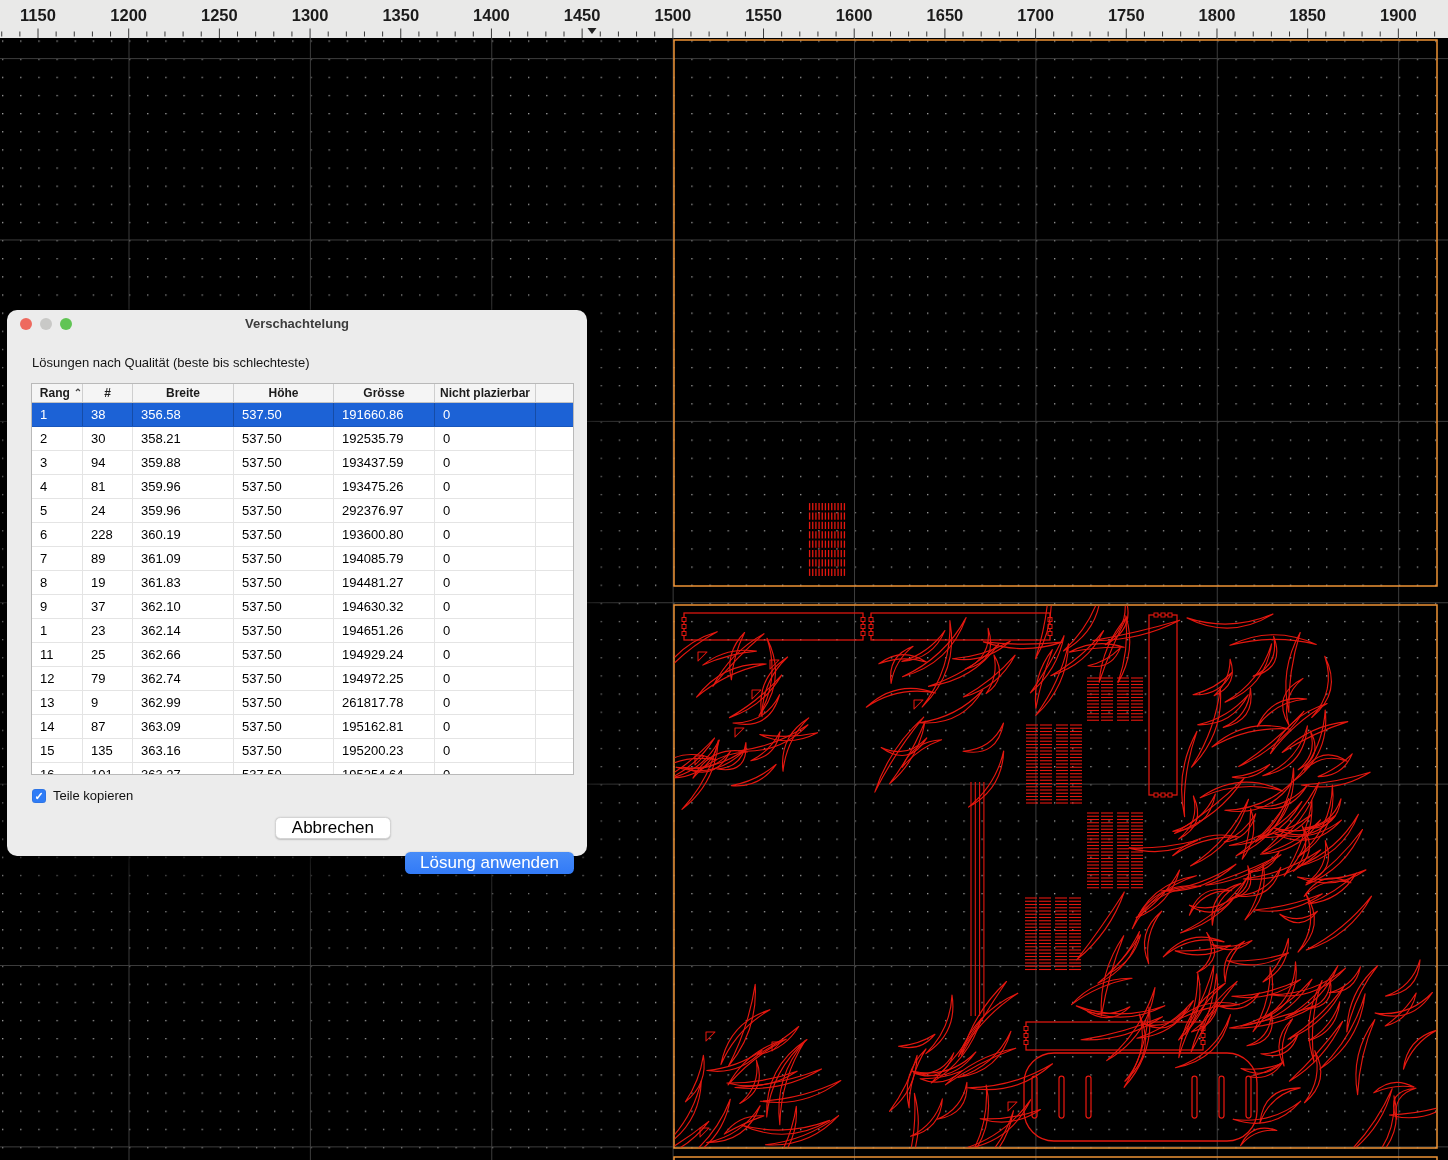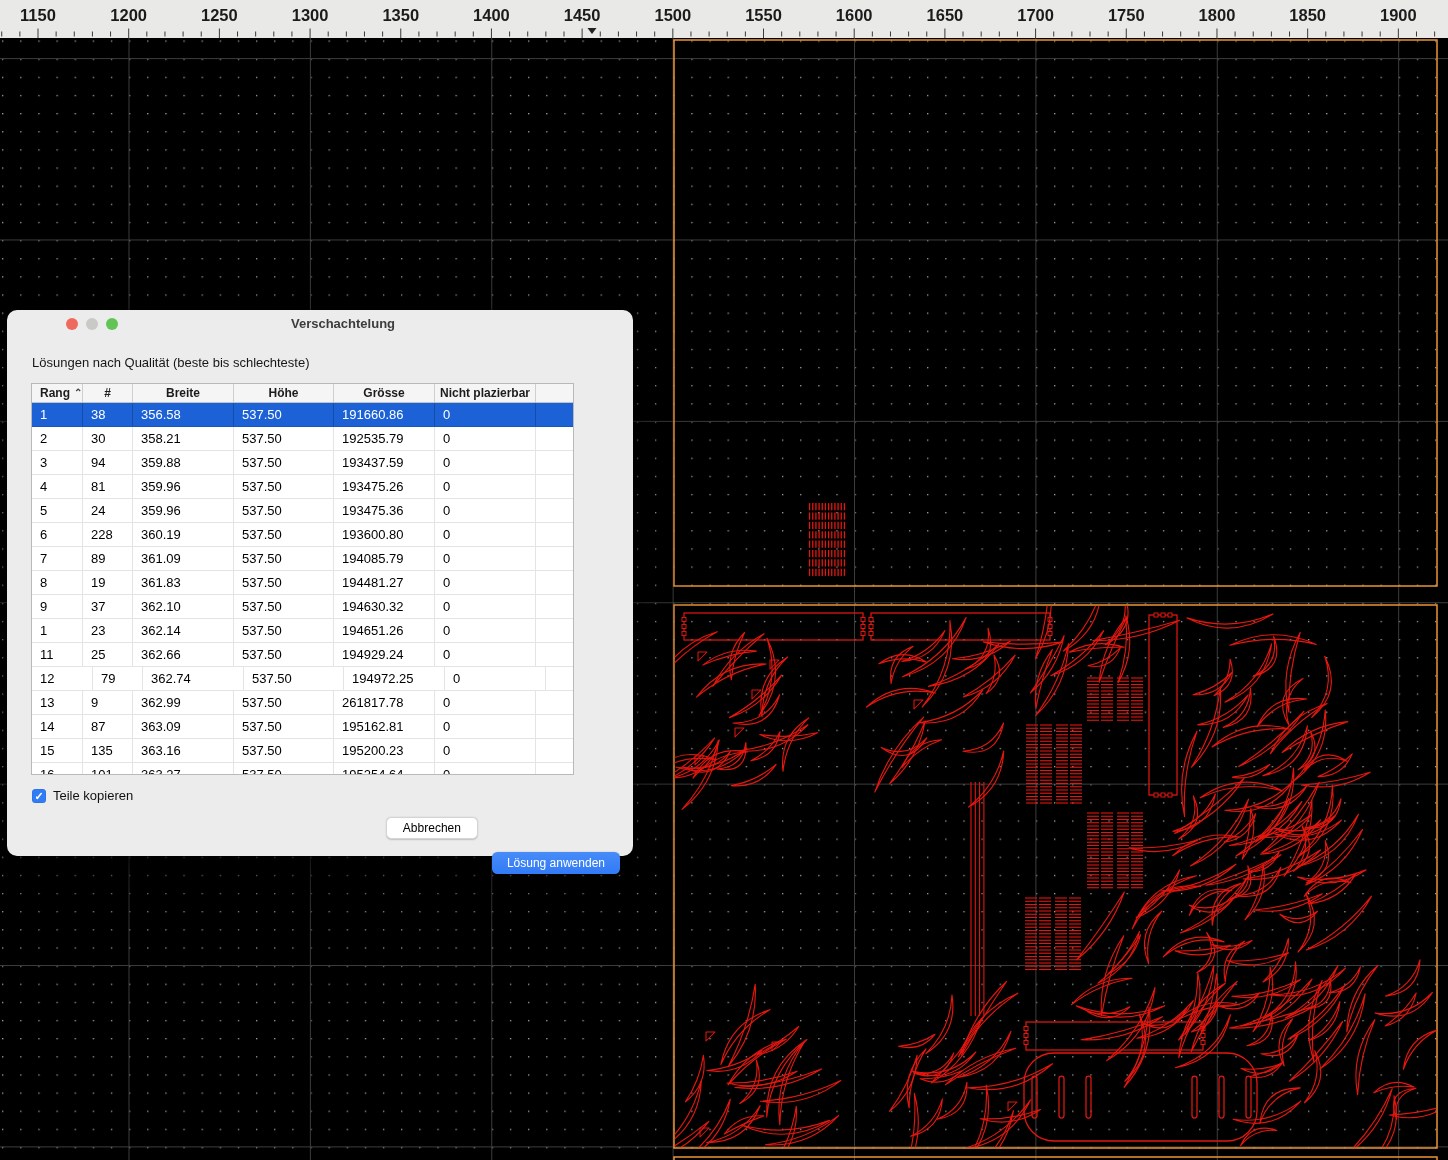--- a/index.html
+++ b/index.html
@@ -9,21 +9,21 @@
     -webkit-font-smoothing:antialiased;
   }
   #canvas-holder{position:absolute;left:0;top:0;width:1216px;height:1160px;}
   #canvas-holder svg{display:block;}
 
   
   .dialog{
     position:absolute;left:7px;top:310px;width:580px;height:546px;
     background:#ececec;border-radius:10px;
     box-shadow:0 30px 70px rgba(0,0,0,.62),0 4px 18px rgba(0,0,0,.4),0 0 0 1px rgba(0,0,0,.14);
-    z-index:10;font-size:13px;color:#111;padding-left:46px;
+    z-index:10;font-size:13px;color:#111;
   }
   .titlebar{position:relative;height:27px;display:flex;align-items:center;}
   .tl{width:12px;height:12px;border-radius:50%;flex:0 0 auto;}
   .tl.b1{margin-left:13px;}
   .tl.b2,.tl.b3{margin-left:8px;}
   .titlebar .title{
     position:absolute;left:0;right:0;text-align:center;
     font-weight:bold;font-size:13px;color:#3c3c3c;pointer-events:none;
   }
   .subtitle{position:absolute;left:25px;top:45px;color:#161616;}
@@ -49,21 +49,21 @@
   .tr.selected .td{color:#fff;border-right-color:rgba(0,0,0,.22);}
   .tr.selected{border-bottom-color:rgba(0,0,0,.12);}
   .check-row{position:absolute;left:25px;top:478px;display:flex;align-items:center;}
   .checkbox{
     width:14px;height:14px;border-radius:3.5px;margin-right:7px;
     color:#fff;font-size:11px;line-height:14px;text-align:center;font-weight:bold;
     box-shadow:inset 0 0 0 .5px rgba(0,0,0,.12);
   }
   .buttons{position:absolute;right:13px;top:507px;display:flex;gap:14px;}
   .btn{
-    height:22px;border-radius:5.5px;font-size:12px;font-family:inherit;
+    height:22px;border-radius:5.5px;font-size:17px;font-family:inherit;
     display:flex;align-items:center;cursor:default;
   }
   .btn.cancel{background:#fff;border:1px solid #d4d4d4;box-shadow:0 .5px 1.5px rgba(0,0,0,.18);color:#000;padding:0 16px;}
   .btn.primary{border:none;color:#fff;padding:0 15px;box-shadow:0 .5px 1.5px rgba(0,0,0,.25);}
 </style>
 </head>
 <body>
 
 <div id="canvas-holder">
     <svg width="1448" height="1160" viewBox="0 0 1448 1160">
@@ -941,21 +941,21 @@
     <span class="tl b1" style="background: rgb(238, 106, 95);"></span>
     <span class="tl b2" style="background: rgb(201, 201, 199);"></span>
     <span class="tl b3" style="background: rgb(97, 196, 84);"></span>
     <div class="title">Verschachtelung</div>
   </div>
 
   <div class="subtitle">Lösungen nach Qualität (beste bis schlechteste)</div>
 
   <div class="table">
     <div class="thead">
-        <div class="th first" style="width: 51px;">Rang<span class="sort">⌃</span></div>
+        <div class="th first" style="width: 51px; justify-content: center;">Rang<span class="sort">⌃</span></div>
         <div class="th" style="width: 50px;">#</div>
         <div class="th" style="width: 101px;">Breite</div>
         <div class="th" style="width: 100px;">Höhe</div>
         <div class="th" style="width: 101px;">Grösse</div>
         <div class="th" style="width: 101px;">Nicht plazierbar</div>
         <div class="th filler" style="width: 38px;"></div>
       </div>
     <div class="tbody">
         <div class="tr selected" style="background: rgb(28, 98, 214);">
           <div class="td" style="width: 51px;">1</div>
@@ -991,21 +991,21 @@
           <div class="td" style="width: 100px;">537.50</div>
           <div class="td" style="width: 101px;">193475.26</div>
           <div class="td" style="width: 101px;">0</div>
           <div class="td filler"></div>
         </div>
         <div class="tr">
           <div class="td" style="width: 51px;">5</div>
           <div class="td" style="width: 50px;">24</div>
           <div class="td" style="width: 101px;">359.96</div>
           <div class="td" style="width: 100px;">537.50</div>
-          <div class="td" style="width: 101px;">193475.36</div>
+          <div class="td" style="width: 101px;">292376.97</div>
           <div class="td" style="width: 101px;">0</div>
           <div class="td filler"></div>
         </div>
         <div class="tr">
           <div class="td" style="width: 51px;">6</div>
           <div class="td" style="width: 50px;">228</div>
           <div class="td" style="width: 101px;">360.19</div>
           <div class="td" style="width: 100px;">537.50</div>
           <div class="td" style="width: 101px;">193600.80</div>
           <div class="td" style="width: 101px;">0</div>
@@ -1050,21 +1050,21 @@
         <div class="tr">
           <div class="td" style="width: 51px;">11</div>
           <div class="td" style="width: 50px;">25</div>
           <div class="td" style="width: 101px;">362.66</div>
           <div class="td" style="width: 100px;">537.50</div>
           <div class="td" style="width: 101px;">194929.24</div>
           <div class="td" style="width: 101px;">0</div>
           <div class="td filler"></div>
         </div>
         <div class="tr">
-          <div class="td" style="width: 61px; text-align: center;">12</div>
+          <div class="td" style="width: 51px; text-align: center;">12</div>
           <div class="td" style="width: 50px;">79</div>
           <div class="td" style="width: 101px;">362.74</div>
           <div class="td" style="width: 100px;">537.50</div>
           <div class="td" style="width: 101px;">194972.25</div>
           <div class="td" style="width: 101px;">0</div>
           <div class="td filler"></div>
         </div>
         <div class="tr">
           <div class="td" style="width: 51px;">13</div>
           <div class="td" style="width: 50px;">9</div>

